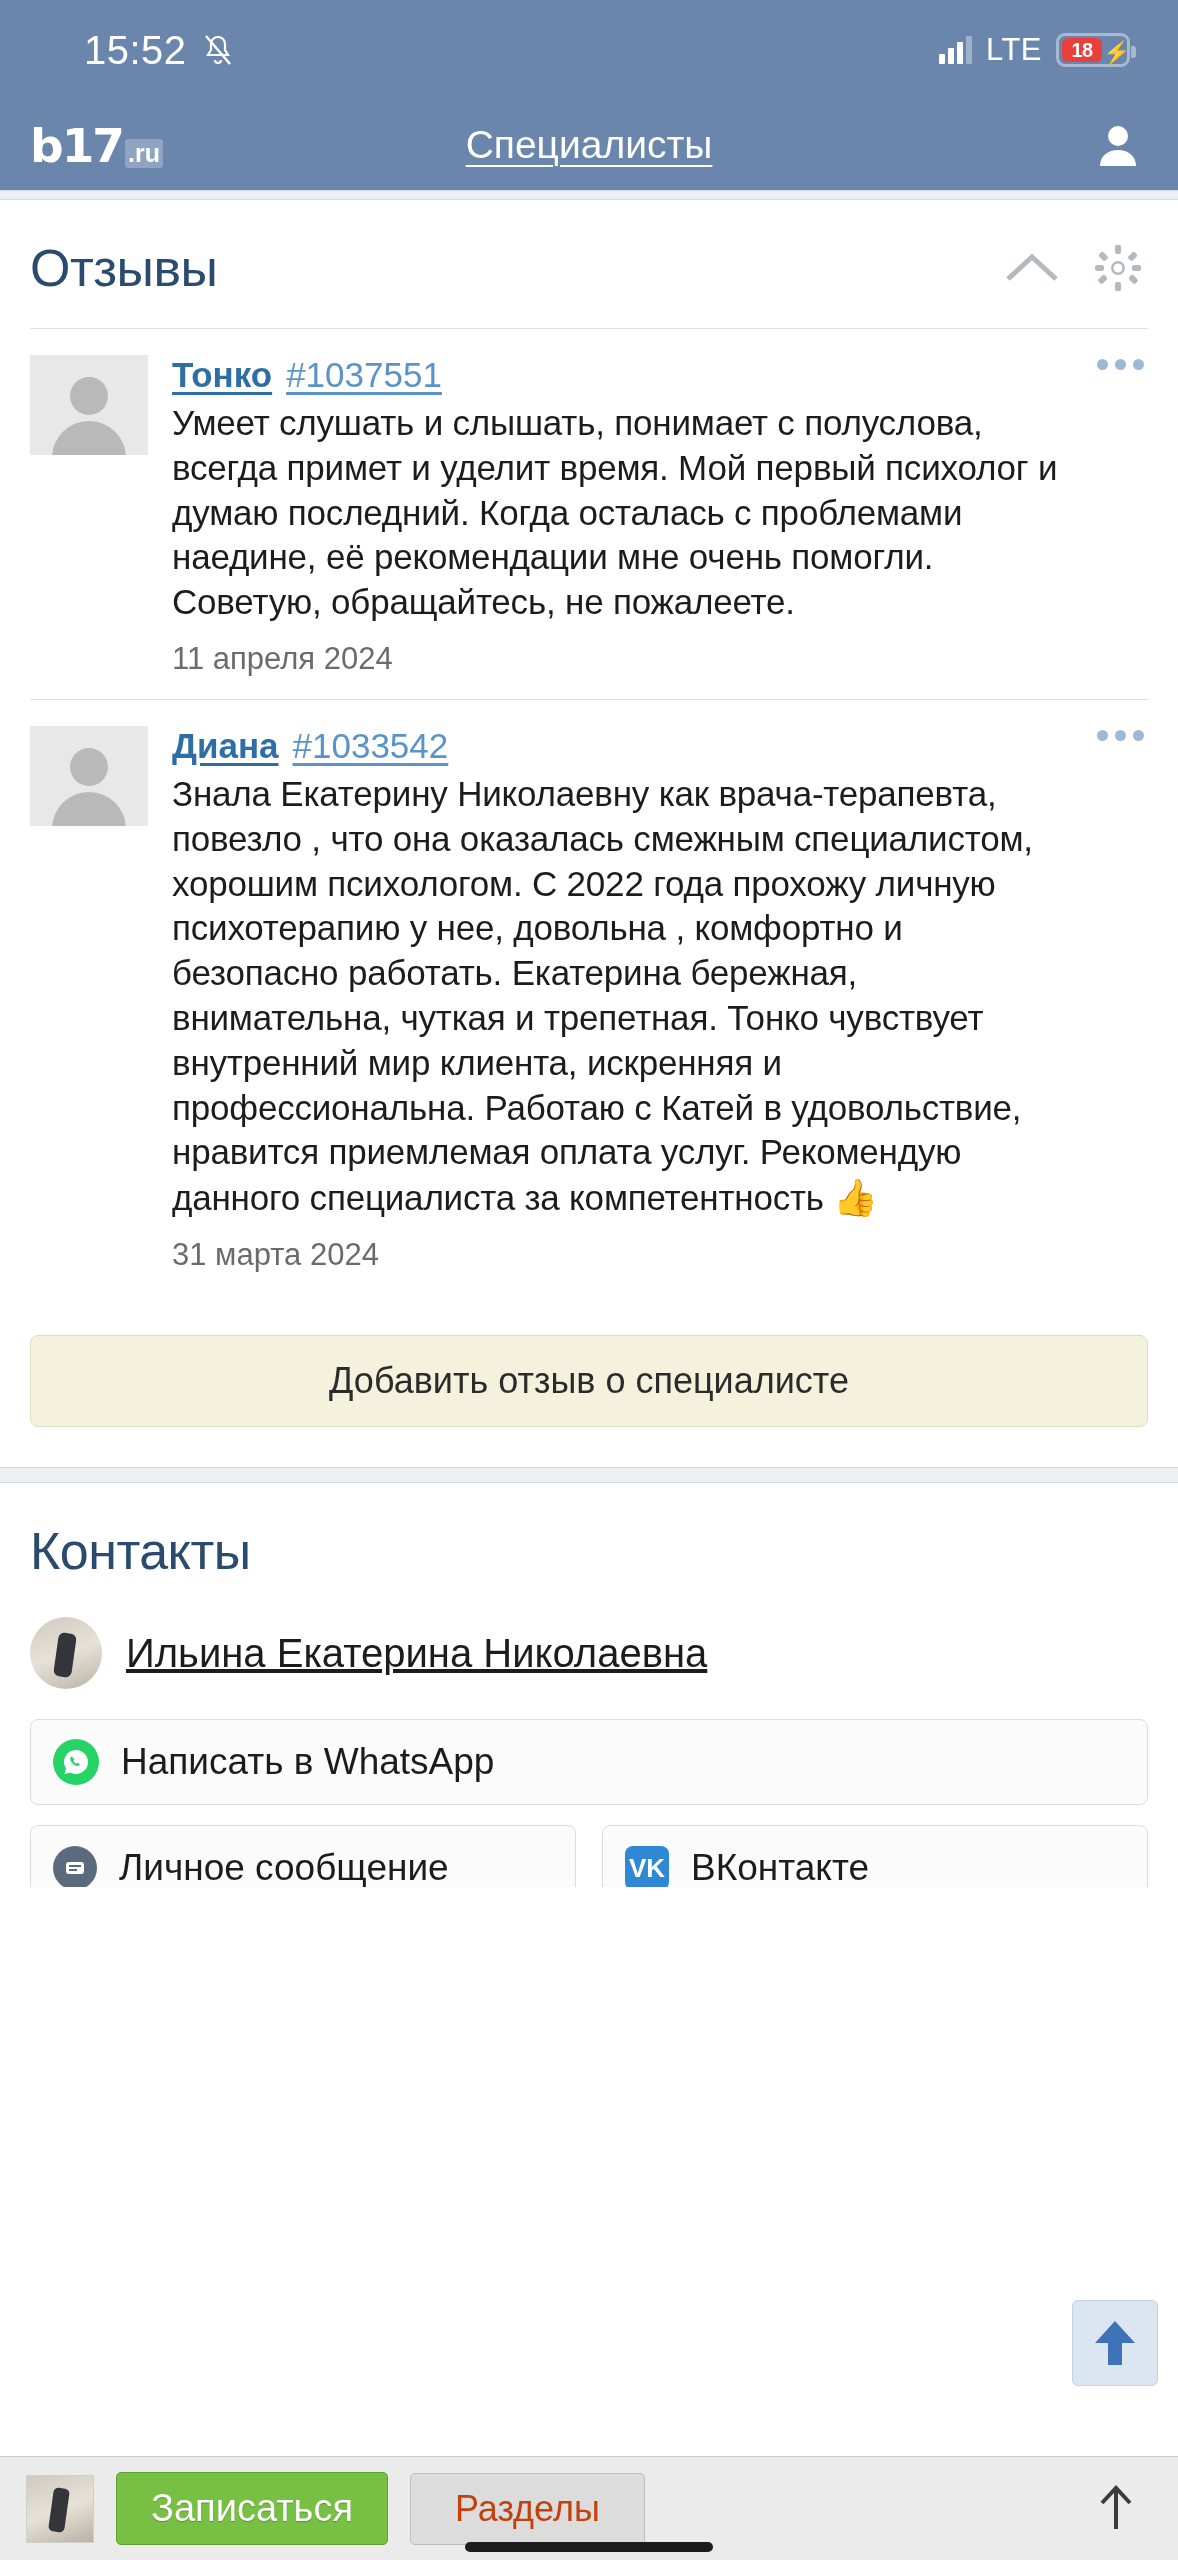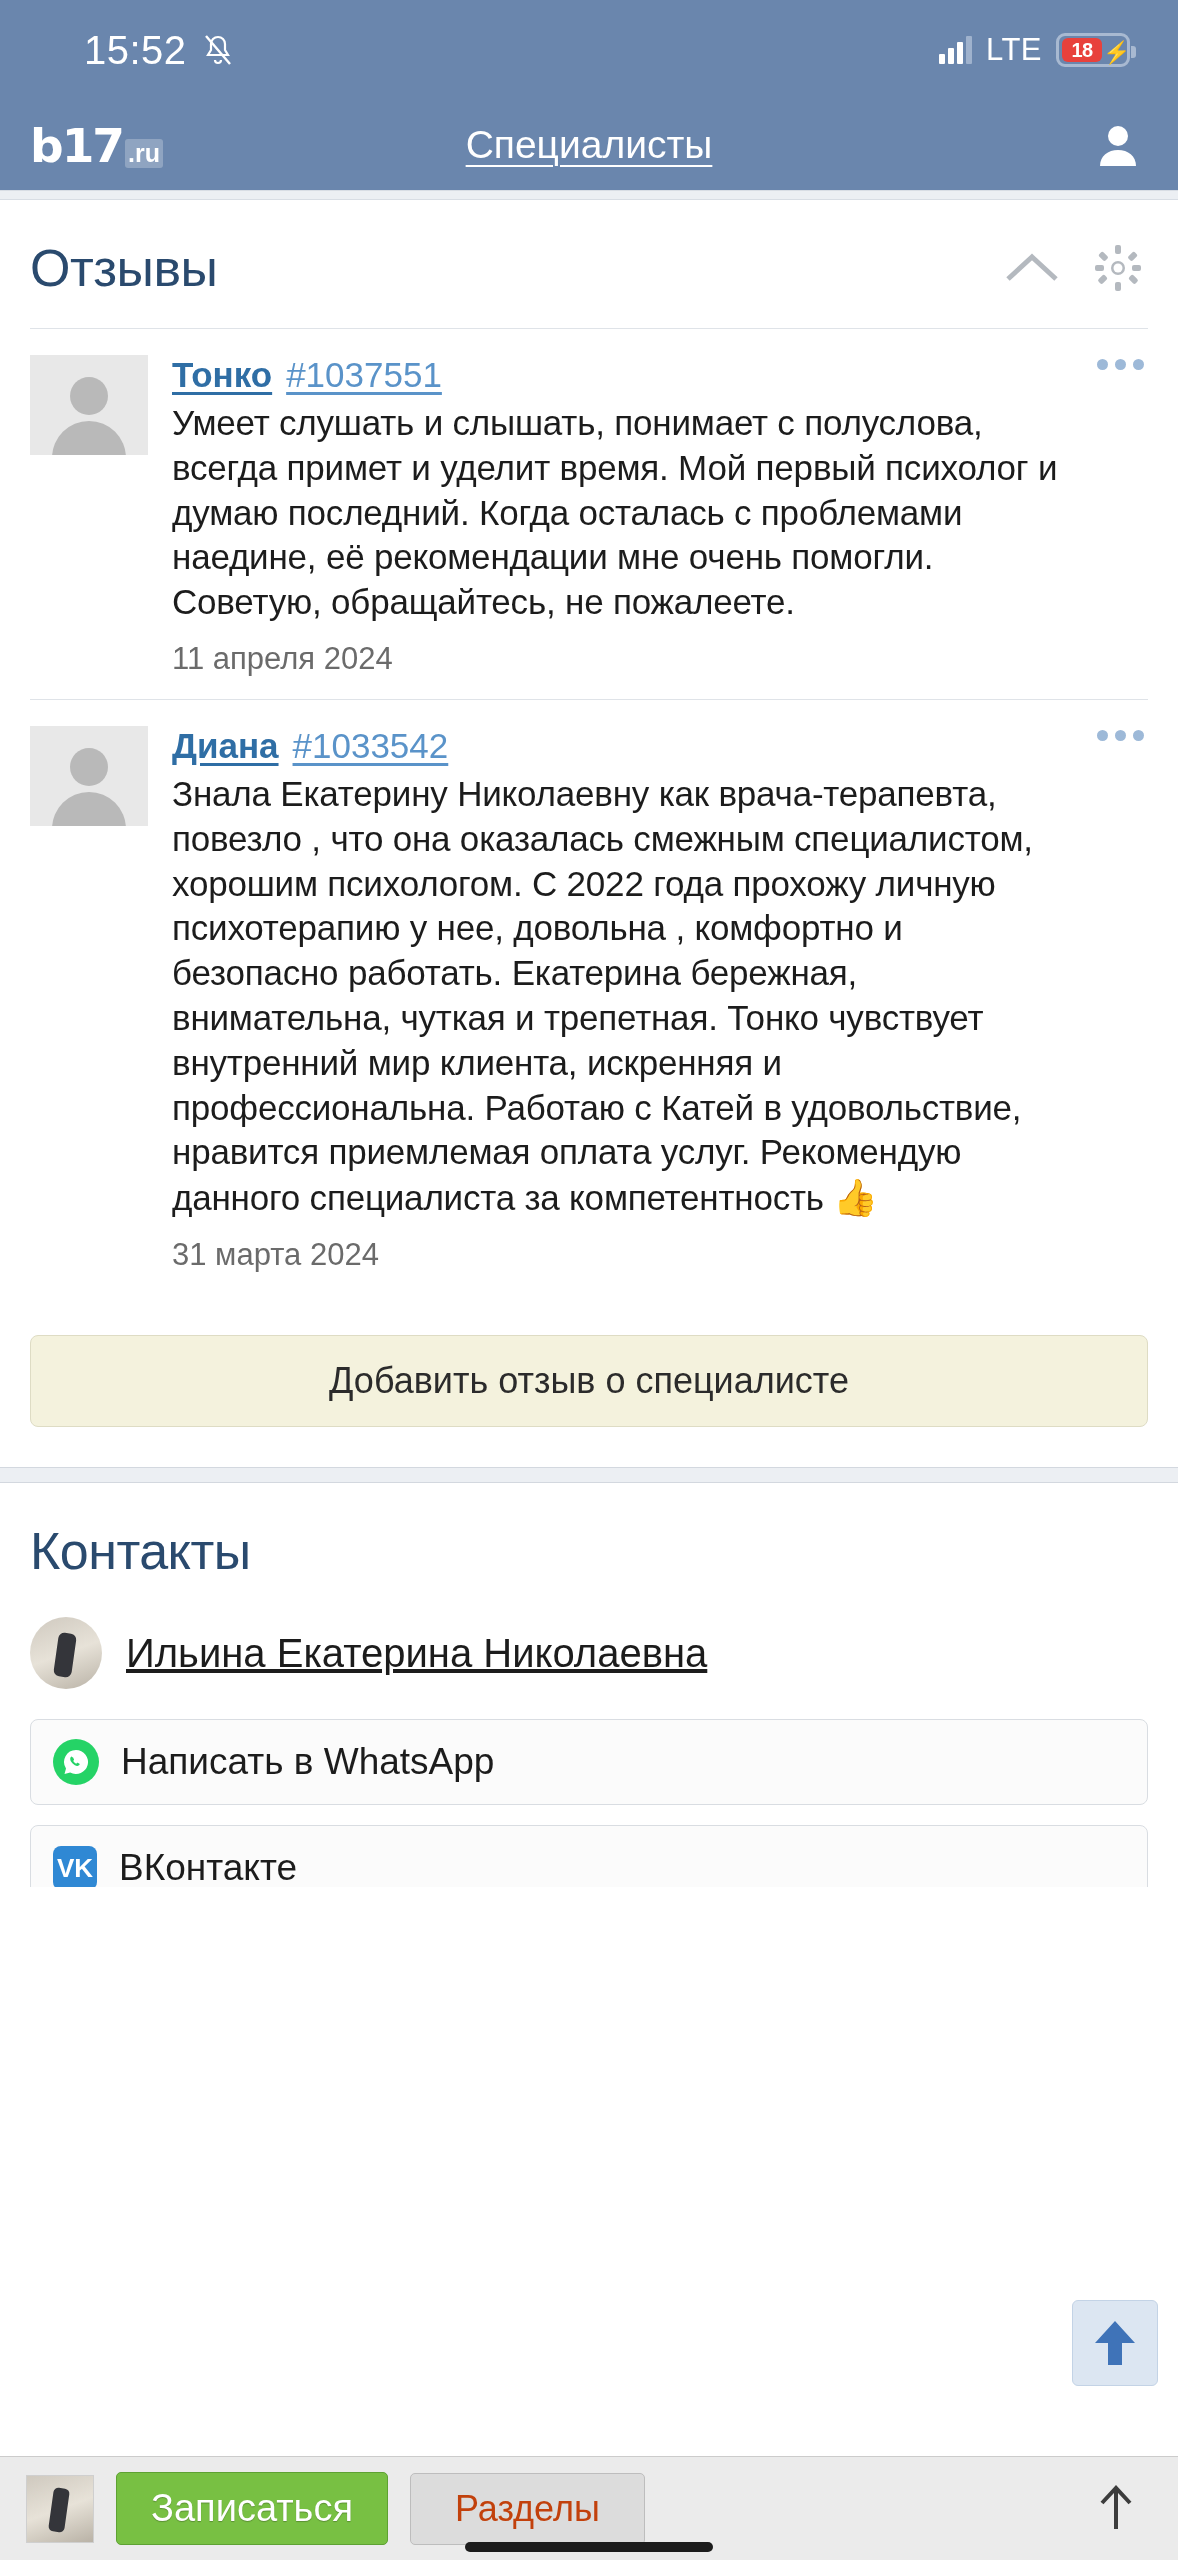--- a/index.html
+++ b/index.html
@@ -586,20 +586,30 @@
       <svg width="30" height="30" viewBox="0 0 30 30">
         <path d="M15 3a12 12 0 0 0-10 18.5L3.5 27l5.7-1.5A12 12 0 1 0 15 3z" fill="#ffffff"></path>
         <path d="M11 9.5c-.6 0-1.2.3-1.5.9-.6 1.2-.2 3 .9 4.6 1.2 1.8 3 3.2 4.8 3.7 1.3.4 2.6.2 3.2-.6.3-.4.3-1 .1-1.3l-1.8-1c-.3-.1-.6 0-.8.2l-.6.7c-1.3-.5-2.5-1.6-3.1-2.9l.6-.6c.2-.2.3-.5.2-.8l-.9-1.8c-.2-.3-.6-.5-1-.4z" fill="#25d366"></path>
       </svg>
     </span>
     <span>Написать в WhatsApp</span>
   </div>
 
   <div class="contact-row partial-row">
     <div class="contact-btn">
+      <span class="msg-icon">
+        <svg width="26" height="26" viewBox="0 0 26 26">
+          <rect x="4" y="7" width="18" height="12" rx="3" fill="#ffffff"></rect>
+          <rect x="7" y="10" width="12" height="2" fill="#5b6b7d"></rect>
+          <rect x="7" y="14" width="8" height="2" fill="#5b6b7d"></rect>
+        </svg>
+      </span>
+      <span>Личное сообщение</span>
+    </div>
+    <div class="contact-btn">
       <span class="vk-icon">VK</span>
       <span>ВКонтакте</span>
     </div>
   </div>
 </div>
 
 <div class="fab-top">
   <svg width="48" height="52" viewBox="0 0 48 52">
     <polygon points="24,4 44,26 31,26 31,48 17,48 17,26 4,26" fill="#3f73b8"></polygon>
   </svg>

